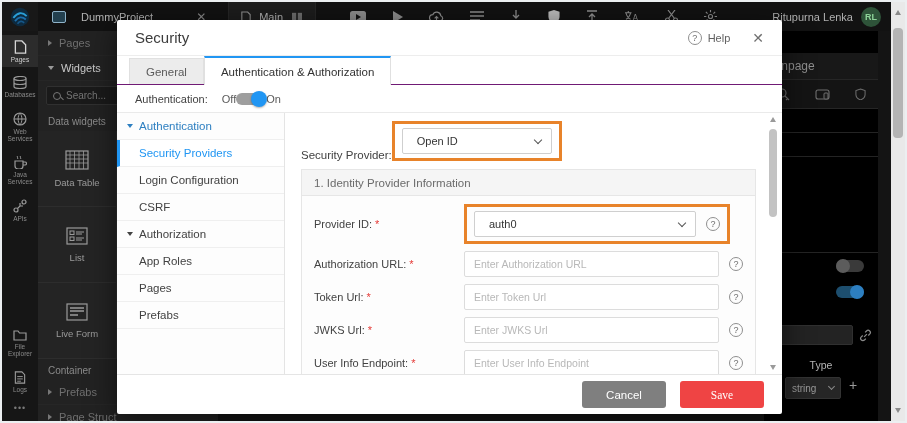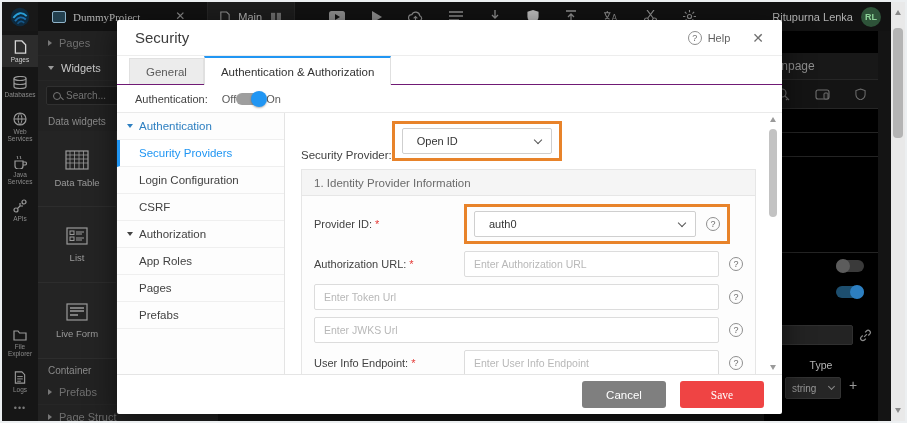--- a/index.html
+++ b/index.html
@@ -4,21 +4,21 @@
 <style>
   * { margin:0; padding:0; box-sizing:border-box; }
   body { font-family:"Liberation Sans","DejaVu Sans",sans-serif; background:#888; }
   .screen { position:relative; width:907px; height:423px; background:#141414; overflow:hidden;
             border:2px solid #eceff1; }
 
   
   .app-header { position:absolute; left:0; top:0; right:14px; height:29px; background:#121212;
                 display:flex; align-items:center; color:#9a9a9a; }
   .logo-box { width:36px; height:29px; background:#181818; display:flex; align-items:center; justify-content:center; }
-  .proj { display:flex; align-items:center; gap:7px; margin-left:14px; font-size:11px; color:#b5b5b5;font-family:Liberation Serif, serif; }
+  .proj { display:flex; align-items:center; gap:15px; margin-left:14px; font-size:11px; color:#b5b5b5; }
   .proj-icon { width:14px; height:12px; border:1.5px solid #8fb3c9; border-radius:2px; position:relative; background:#23404f; }
   .proj-x { margin-left:28px; color:#8a8a8a; font-size:12px; cursor:default; }
   .main-tab { margin-left:22px; height:29px; display:flex; align-items:center; gap:8px; background:#1d1d1d;
               padding:0 12px; font-size:11px; color:#b5b5b5; border-left:1px solid #262626; border-right:1px solid #262626; }
   .hdr-icons { display:flex; align-items:center; gap:26px; margin-left:34px; color:#8f8f8f; font-size:12px; }
   .hdr-icons svg { display:block; }
   .user { margin-left:auto; display:flex; align-items:center; gap:8px; padding-right:10px; }
   .user-name { font-size:11px; color:#b0b0b0; }
   .avatar { width:20px; height:20px; border-radius:50%; background:#2e5339; color:#8fd49a; font-size:9px;
             display:flex; align-items:center; justify-content:center; font-weight:bold; }
@@ -450,25 +450,31 @@
 
             <div class="f-row">
               <span class="f-label">
                 <span>Authorization URL:</span><span class="req">*</span>
               </span>
               <input class="f-input" placeholder="Enter Authorization URL" style="">
               <span class="qmark f-help">?</span>
             </div>
 
             <div class="f-row">
+              <span class="f-label">
+                <span>Token Url:</span><span class="req">*</span>
+              </span>
               <input class="f-input" placeholder="Enter Token Url" style="">
               <span class="qmark f-help">?</span>
             </div>
 
             <div class="f-row">
+              <span class="f-label">
+                <span>JWKS Url:</span><span class="req">*</span>
+              </span>
               <input class="f-input" placeholder="Enter JWKS Url" style="">
               <span class="qmark f-help">?</span>
             </div>
 
             <div class="f-row">
               <span class="f-label">
                 <span>User Info Endpoint:</span><span class="req">*</span>
               </span>
               <input class="f-input" placeholder="Enter User Info Endpoint" style="">
               <span class="qmark f-help">?</span>

